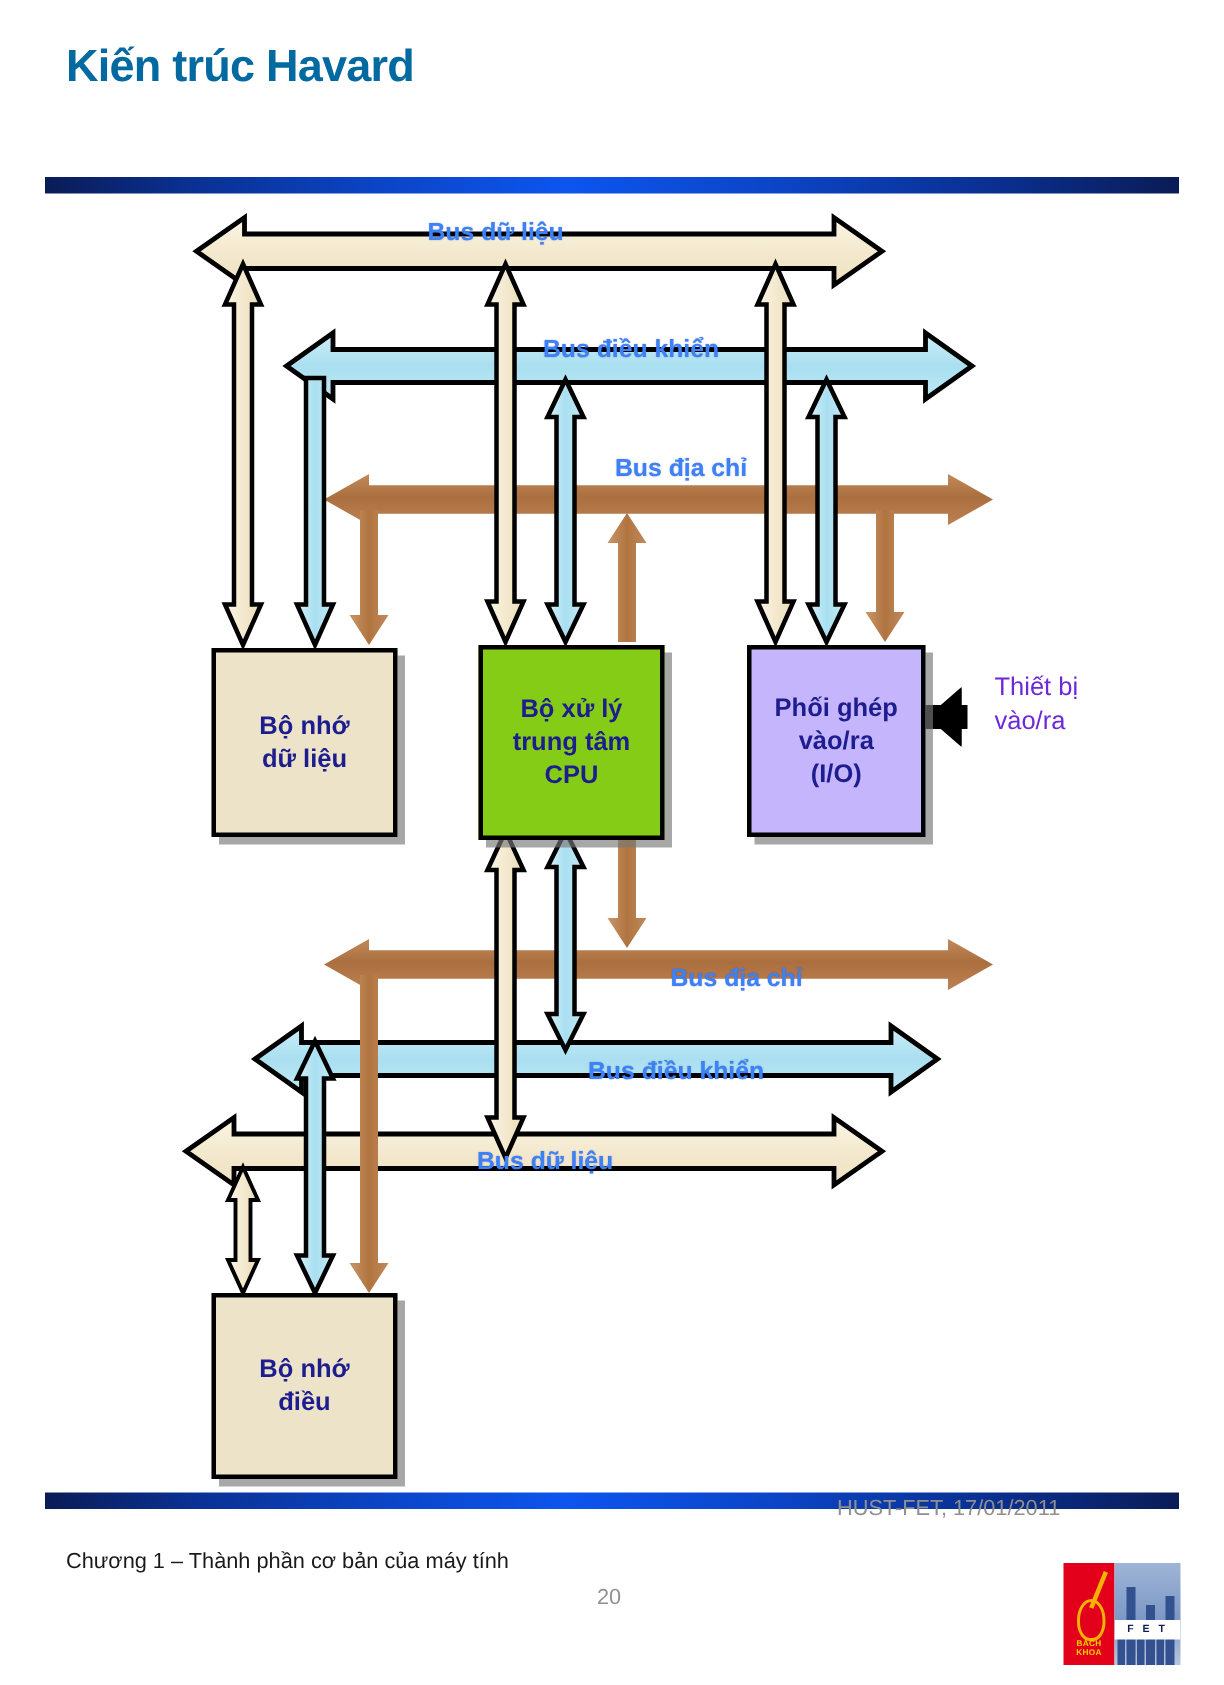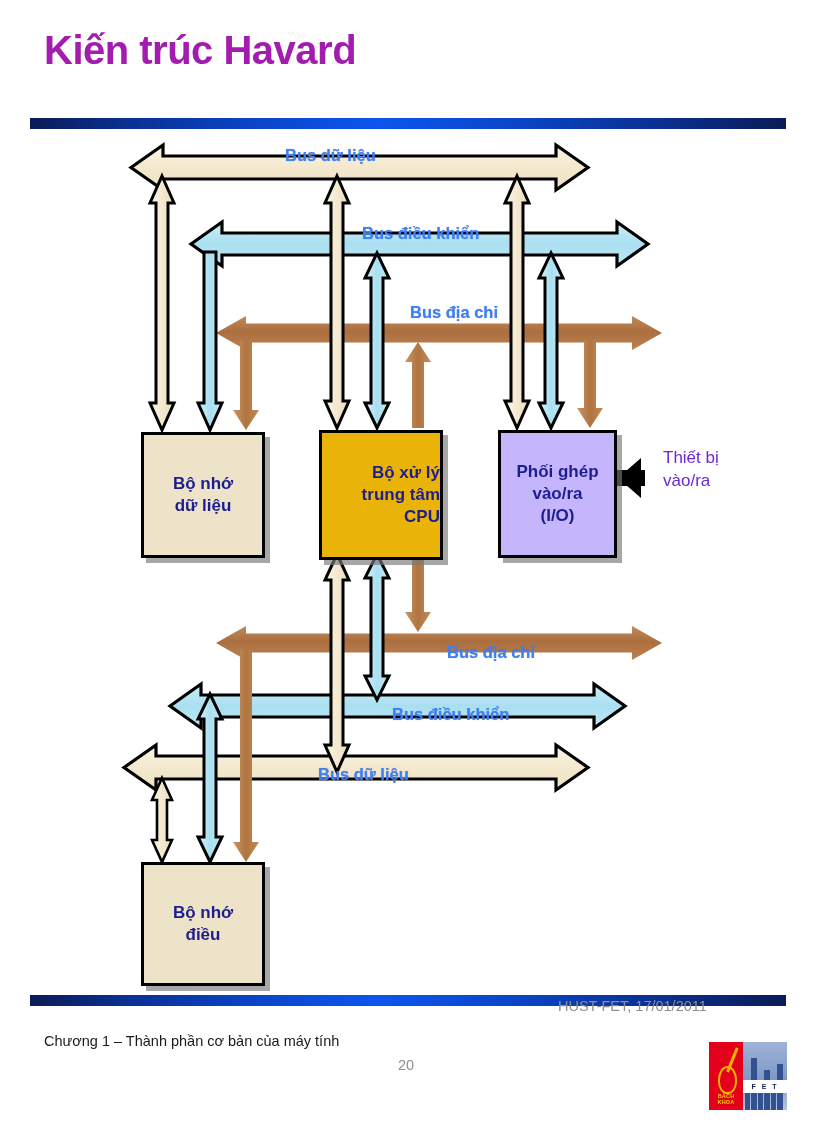--- a/index.html
+++ b/index.html
@@ -2,21 +2,21 @@
 <html><head>
 <meta charset="utf-8">
 <style>
   html,body{margin:0;padding:0;background:#ffffff;}
   body{width:816px;height:1123px;position:relative;overflow:hidden;
        font-family:"Liberation Sans","DejaVu Sans",sans-serif;}
 
   
   #slide-title{
     position:absolute; left:44px; top:28px;
-    font-size:40px; font-weight:bold; color:#a21caf;
+    font-size:30px; font-weight:bold; color:#0369a1;
     letter-spacing:-0.5px; white-space:nowrap;
   }
 
   
   .rule{
     position:absolute; left:30px; width:756px; height:11px;
     background:linear-gradient(to right,#0a1c56 0%,#0a2f8f 12%,#0b45c8 30%,
                #0d55ef 46%,#0b45c8 64%,#0a2f8f 84%,#0a1c56 100%);
   }
   #rule-top{top:118px;}
@@ -30,21 +30,21 @@
   .box{
     position:absolute; border:3px solid #000000;
     box-shadow:5px 5px 0 rgba(120,120,120,0.65);
     display:flex; flex-direction:column; align-items:center;
     justify-content:center;
     color:#1d1d8f; font-weight:bold; font-size:17px; line-height:1.30;
     text-align:center; z-index:6;
   }
   .box span{display:block;}
   #box-data-memory{left:141px;  top:432px; width:118px; height:120px; background:#ece3c9;}
-  #box-cpu{        left:319px;  top:430px; width:118px; height:124px; background:#eab308;align-items:flex-end;}
+  #box-cpu{        left:319px;  top:430px; width:118px; height:124px; background:#84cc16;}
   #box-io{         left:498px;  top:430px; width:113px; height:122px; background:#c4b5fd;}
   #box-instr-memory{left:141px; top:862px; width:118px; height:118px; background:#ece3c9;}
 
   
   #io-device-label{
     position:absolute; left:663px; top:447px; width:120px;
     color:#6d28d9; font-weight:normal; font-size:17px; line-height:1.35;
     z-index:6;
   }
   #io-device-label span{display:block;}

